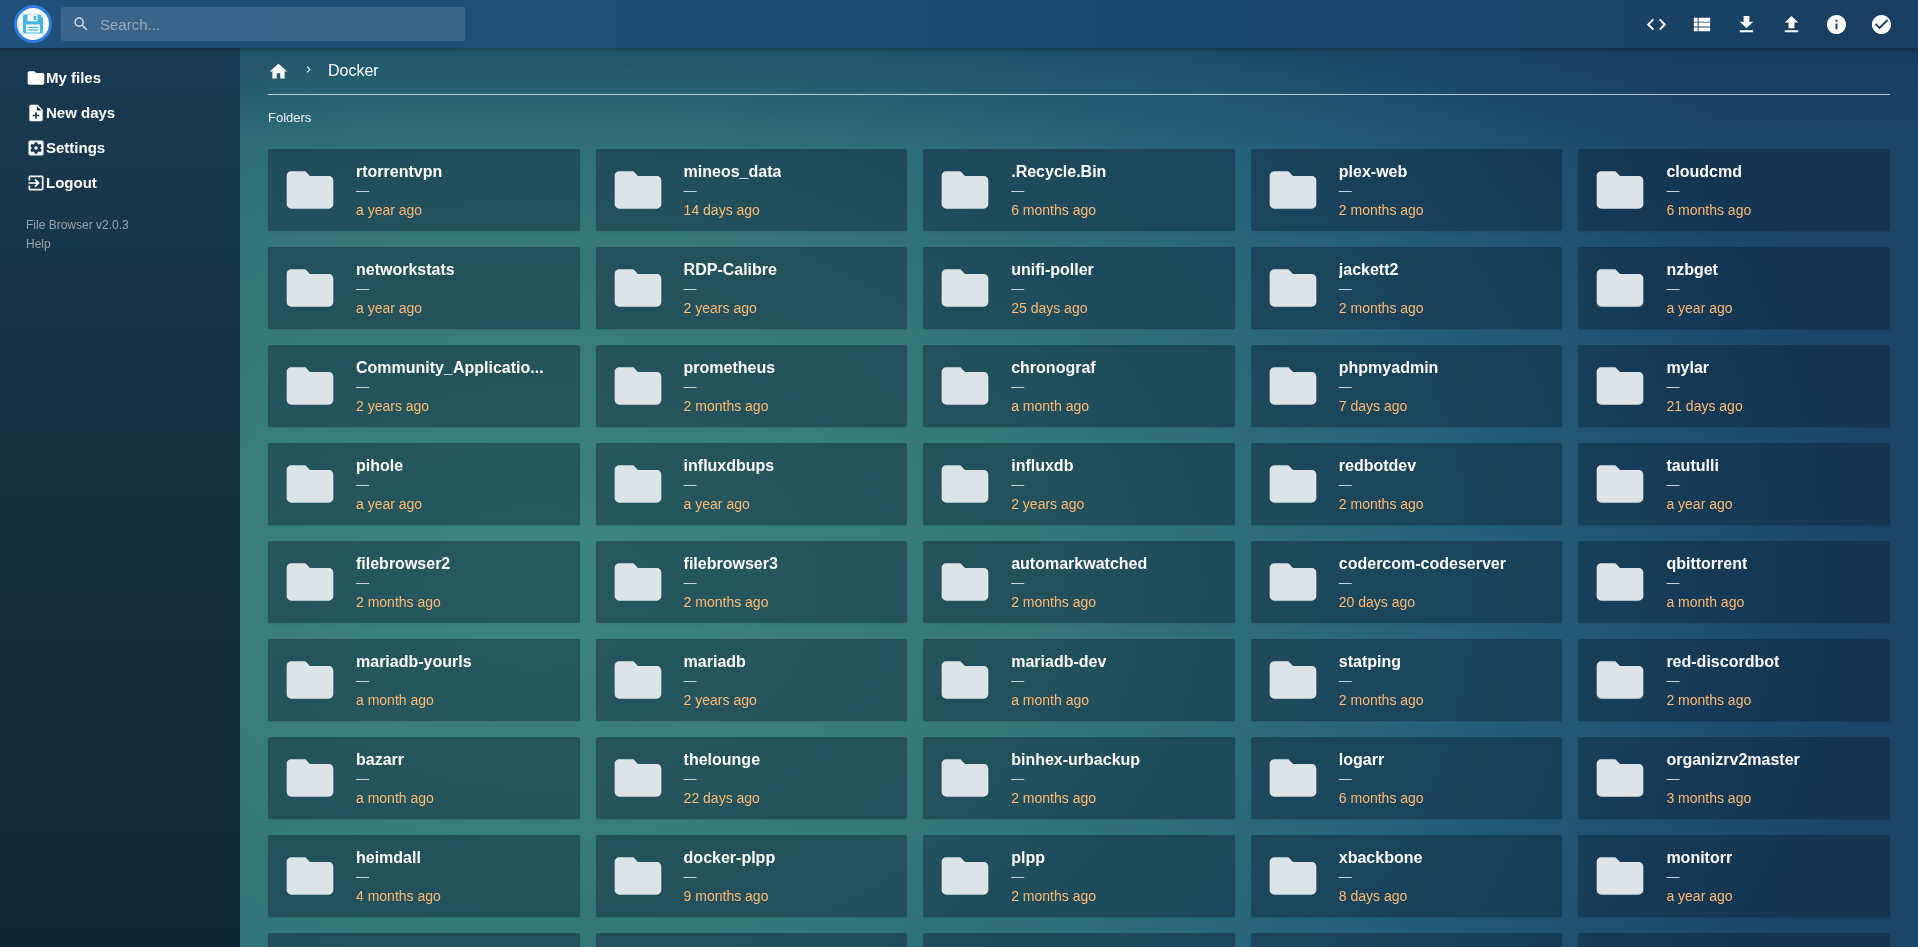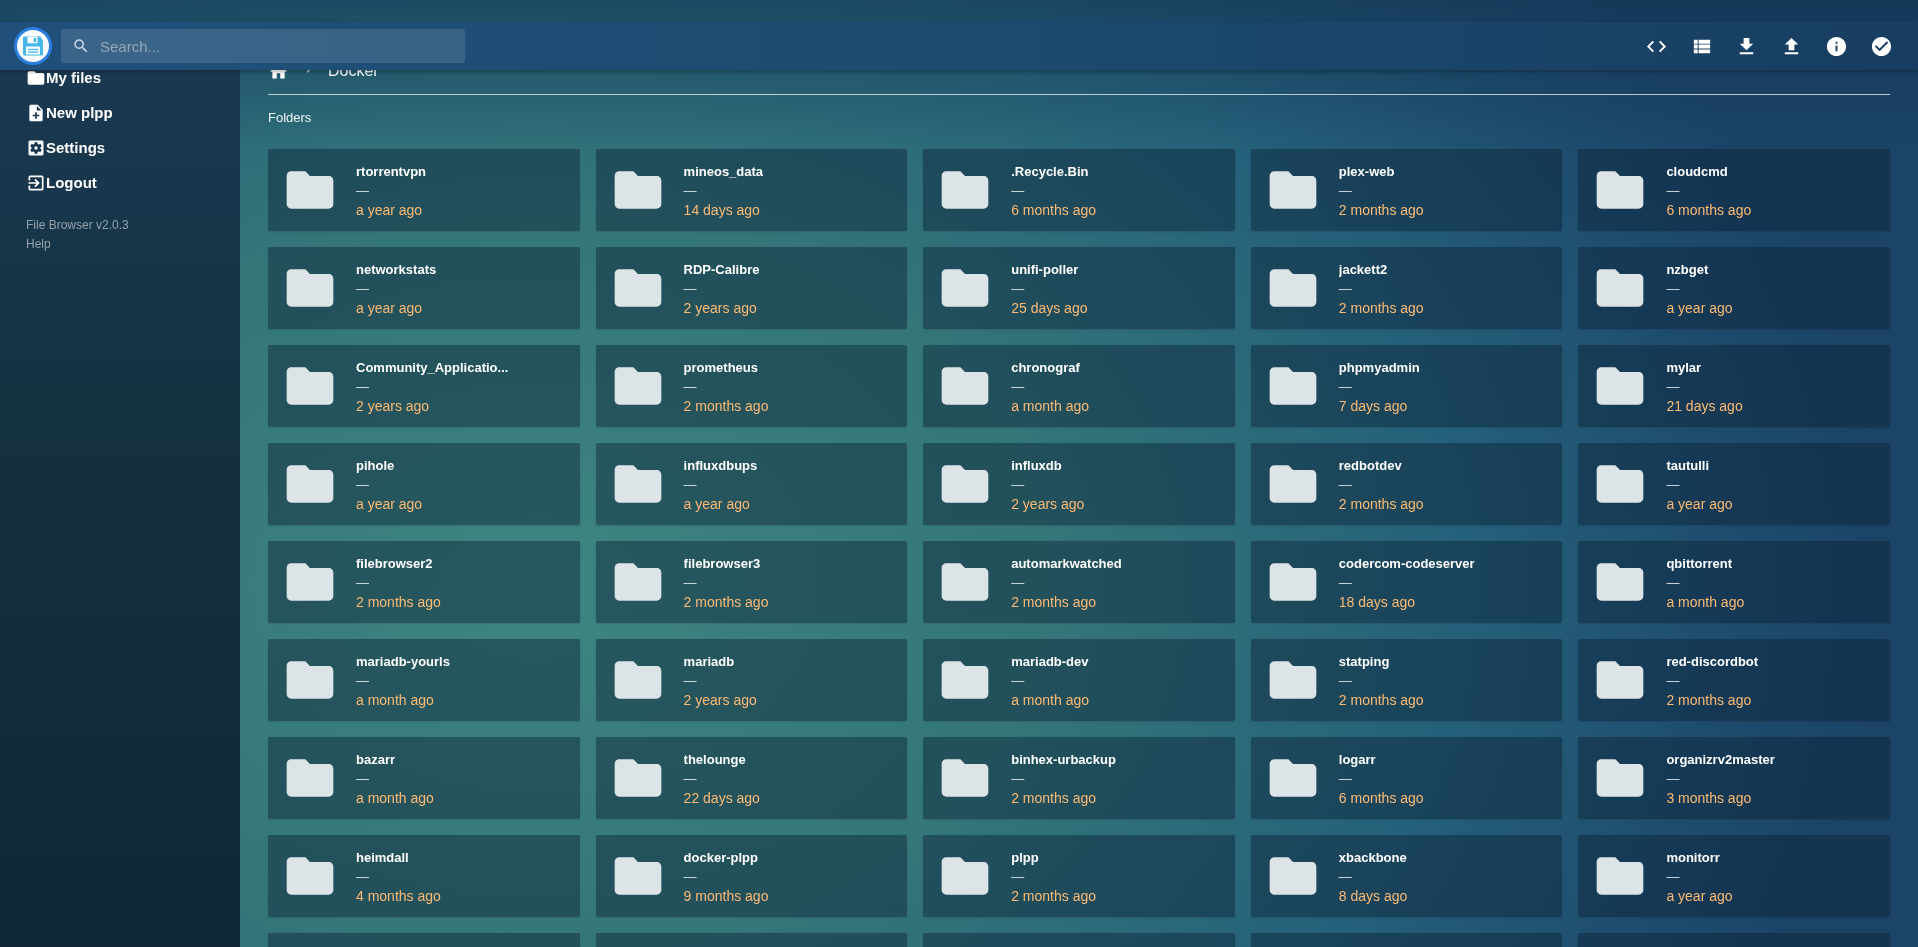--- a/index.html
+++ b/index.html
@@ -12,21 +12,20 @@
       radial-gradient(1350px 980px at 28% 62%, #3e8580 0%, #347679 38%, #25617a 68%, #1e4d6e 88%, #1b4467 100%);
     background-color:#1b4467;
   }
 
   
   .topbar {
     position:fixed; top:0; left:0; right:0; height:48px; z-index:10;
     display:flex; align-items:center; padding:0 14px;
     background:linear-gradient(90deg,#20507a 0%,#1d4a70 50%,#173e60 100%);
     box-shadow:0 2px 4px rgba(0,0,0,.28);
-    margin-top:22px;
   }
   .logo {
     width:38px; height:38px; border-radius:50%;
     background:#f7fafc; border:3px solid #2b7de0;
     display:flex; align-items:center; justify-content:center;
     cursor:pointer; flex:none;
   }
   .logo svg { width:24px; height:24px; }
   .searchbar {
     margin-left:9px; width:404px; height:34px;
@@ -79,21 +78,21 @@
   .card {
     background:rgba(11,33,52,.44); border-radius:2px;
     display:flex; align-items:center; padding:0 14px;
     cursor:pointer; overflow:hidden;
     box-shadow:0 1px 2px rgba(0,0,0,.12);
   }
   .card .ficon { flex:none; margin-right:18px; display:flex; }
   .card .ficon svg { width:56px; height:56px; fill:#dde4e8; }
   .card .meta { min-width:0; }
   .card .fname {
-    font-size:13px; font-weight:700; color:#fff;
+    font-size:16px; font-weight:700; color:#fff;
     white-space:nowrap; overflow:hidden; line-height:19px;
   }
   .card .fsize { font-size:13px; color:rgba(255,255,255,.85); line-height:13px; margin:3px 0 4px; }
   .card .fmod  { font-size:14px; color:#fdba74; line-height:18px; }
 </style>
 </head>
 <body>
 
 <header class="topbar">
   <div class="logo">
@@ -152,21 +151,21 @@
   <div class="side-item">
     <svg viewBox="0 0 24 24">
       <path d="M10 4H4c-1.1 0-2 .9-2 2v12c0 1.1.9 2 2 2h16c1.1 0 2-.9 2-2V8c0-1.1-.9-2-2-2h-8l-2-2z"></path>
     </svg>
     <span>My files</span>
   </div>
   <div class="side-item">
     <svg viewBox="0 0 24 24">
       <path d="M14 2H6c-1.1 0-2 .9-2 2v16c0 1.1.9 2 2 2h12c1.1 0 2-.9 2-2V8l-6-6zm2 14h-3v3h-2v-3H8v-2h3v-3h2v3h3v2zm-3-7V3.5L18.5 9H13z"></path>
     </svg>
-    <span>New plpp</span>
+    <span>New days</span>
   </div>
   <div class="side-item">
     <svg viewBox="0 0 24 24">
       <path d="M12 10c-1.1 0-2 .9-2 2s.9 2 2 2 2-.9 2-2-.9-2-2-2zm7-7H5c-1.11 0-2 .9-2 2v14c0 1.1.89 2 2 2h14c1.11 0 2-.9 2-2V5c0-1.1-.89-2-2-2zm-1.75 9c0 .23-.02.46-.05.68l1.48 1.16c.13.11.17.3.08.45l-1.4 2.42c-.09.15-.27.21-.43.15l-1.74-.7c-.36.28-.76.51-1.18.69l-.26 1.85c-.03.17-.18.3-.35.3h-2.8c-.17 0-.32-.13-.35-.3l-.26-1.85c-.43-.18-.82-.41-1.18-.69l-1.74.7c-.16.06-.34 0-.43-.15l-1.4-2.42c-.09-.15-.05-.34.08-.45l1.48-1.16c-.03-.22-.05-.45-.05-.68s.02-.46.05-.68l-1.48-1.16c-.13-.11-.17-.3-.08-.45l1.4-2.42c.09-.15.27-.21.43-.15l1.74.7c.36-.28.76-.51 1.18-.69l.26-1.85c.03-.17.18-.3.35-.3h2.8c.17 0 .32.13.35.3l.26 1.85c.43.18.82.41 1.18.69l1.74-.7c.16-.06.34 0 .43.15l1.4 2.42c.09.15.05.34-.08.45l-1.48 1.16c.03.22.05.45.05.68z"></path>
     </svg>
     <span>Settings</span>
   </div>
   <div class="side-item">
     <svg viewBox="0 0 24 24">
       <path d="M10.09 15.59L11.5 17l5-5-5-5-1.41 1.41L12.67 11H3v2h9.67l-2.58 2.59zM19 3H5c-1.11 0-2 .9-2 2v4h2V5h14v14H5v-4H3v4c0 1.1.89 2 2 2h14c1.1 0 2-.9 2-2V5c0-1.1-.9-2-2-2z"></path>
@@ -501,21 +500,21 @@
 
   <div class="card">
     <span class="ficon">
       <svg viewBox="0 0 24 24">
         <path d="M10 4H4c-1.1 0-2 .9-2 2v12c0 1.1.9 2 2 2h16c1.1 0 2-.9 2-2V8c0-1.1-.9-2-2-2h-8l-2-2z"></path>
       </svg>
     </span>
     <div class="meta">
       <div class="fname">codercom-codeserver</div>
       <div class="fsize">—</div>
-      <div class="fmod">18 days ago</div>
+      <div class="fmod">20 days ago</div>
     </div>
   </div>
 
   <div class="card">
     <span class="ficon">
       <svg viewBox="0 0 24 24">
         <path d="M10 4H4c-1.1 0-2 .9-2 2v12c0 1.1.9 2 2 2h16c1.1 0 2-.9 2-2V8c0-1.1-.9-2-2-2h-8l-2-2z"></path>
       </svg>
     </span>
     <div class="meta">

